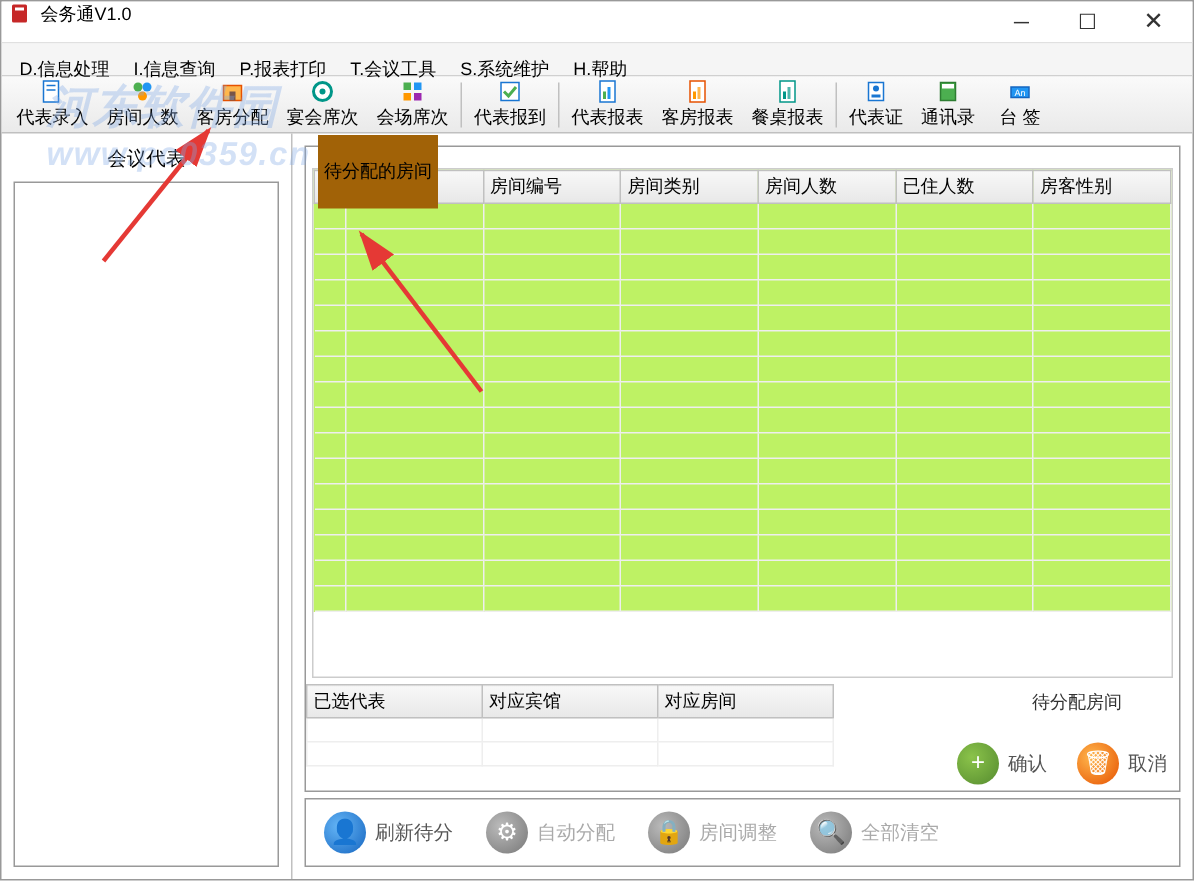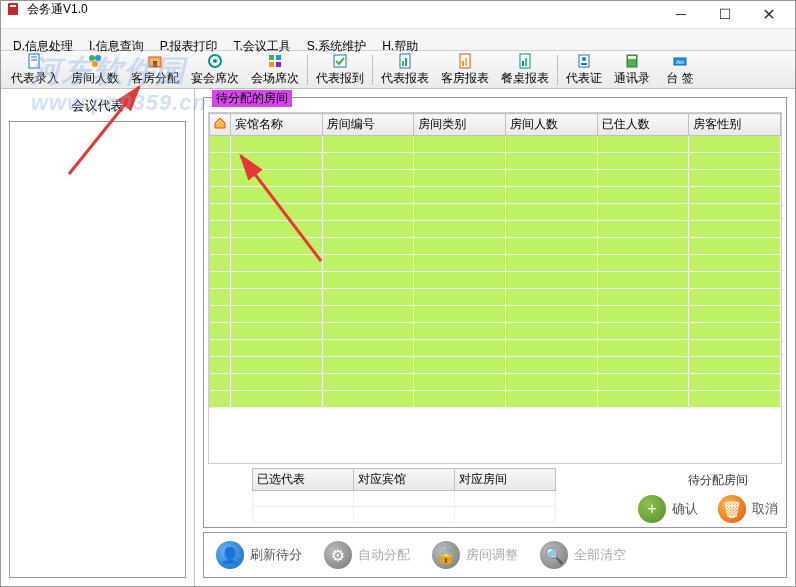--- a/index.html
+++ b/index.html
@@ -22,35 +22,35 @@
     
     .main-area { display: flex; height: calc(100% - 88px); }
     
     .left-panel { width: 194px; border-right: 1px solid #c0c0c0; padding: 8px; display: flex; flex-direction: column; }
     .left-panel .panel-title { text-align: center; font-size: 13px; color: #000; margin-bottom: 6px; }
     .left-panel .list-box { flex: 1; border: 1px solid #999; background: #fff; }
     
     .right-panel { flex: 1; padding: 8px; display: flex; flex-direction: column; position: relative; }
     
     .section-main { flex: 1; border: 1px solid #999; display: flex; flex-direction: column; margin-bottom: 4px; position: relative; }
-    .section-main .section-title { position: absolute; top: -8px; left: 8px; background: #d946ef; padding: 0 4px; font-size: 12px; }
+    .section-main .section-title { position: absolute; top: -8px; left: 8px; background: #a16207; padding: 16px 4px; font-size: 12px; }
     
     .table-container { flex: 1; margin: 14px 4px 4px 4px; overflow: hidden; border: 1px solid #ccc; }
     .data-table { width: 100%; border-collapse: collapse; background: #bef264; }
     .data-table th { background: linear-gradient(#f8f8f8, #e8e8e8); border: 1px solid #c0c0c0; padding: 2px 4px; font-weight: normal; font-size: 12px; text-align: left; height: 18px; white-space: nowrap; }
     .data-table th.icon-col { width: 20px; text-align: center; }
     .data-table td { border-right: 1px solid #eee; border-bottom: 1px solid #eee; height: 17px; padding: 0 4px; }
     
     .section-bottom-row { display: flex; gap: 0; }
-    .sub-table { flex: 1; margin-left: 48px; }
+    .sub-table { flex: 1; }
     .sub-table table { width: 100%; border-collapse: collapse; }
     .sub-table th { background: linear-gradient(#f8f8f8, #e8e8e8); border: 1px solid #c0c0c0; padding: 2px 4px; font-weight: normal; font-size: 12px; text-align: left; height: 18px; }
     .sub-table td { border: 1px solid #eee; height: 16px; }
     
-    .action-right { width: 230px; display: flex; flex-direction: column; align-items: flex-end; padding: 4px 8px; }
+    .action-right { width: 230px; display: flex; flex-direction: column; align-items: flex-end; padding: 4px 8px; gap: 12px; }
     .action-right .label-row { font-size: 12px; color: #333; margin-bottom: 6px; align-self: flex-end; padding-right: 30px; }
     .action-right .btn-row { display: flex; gap: 20px; }
     .icon-btn { display: flex; align-items: center; gap: 6px; font-size: 13px; color: #555; }
     .icon-btn .round-icon { width: 28px; height: 28px; border-radius: 50%; display: flex; align-items: center; justify-content: center; font-size: 16px; color: #fff; }
     .icon-green { background: radial-gradient(circle at 35% 35%, #8bc34a, #558b2f); }
     .icon-orange { background: radial-gradient(circle at 35% 35%, #ffb74d, #e65100); }
     .icon-blue { background: radial-gradient(circle at 35% 35%, #64b5f6, #1565c0); }
     .icon-gray { background: radial-gradient(circle at 35% 35%, #bbb, #777); }
     
     .bottom-actions { border: 1px solid #999; padding: 8px 12px; display: flex; gap: 22px; align-items: center; justify-content: flex-start; }

